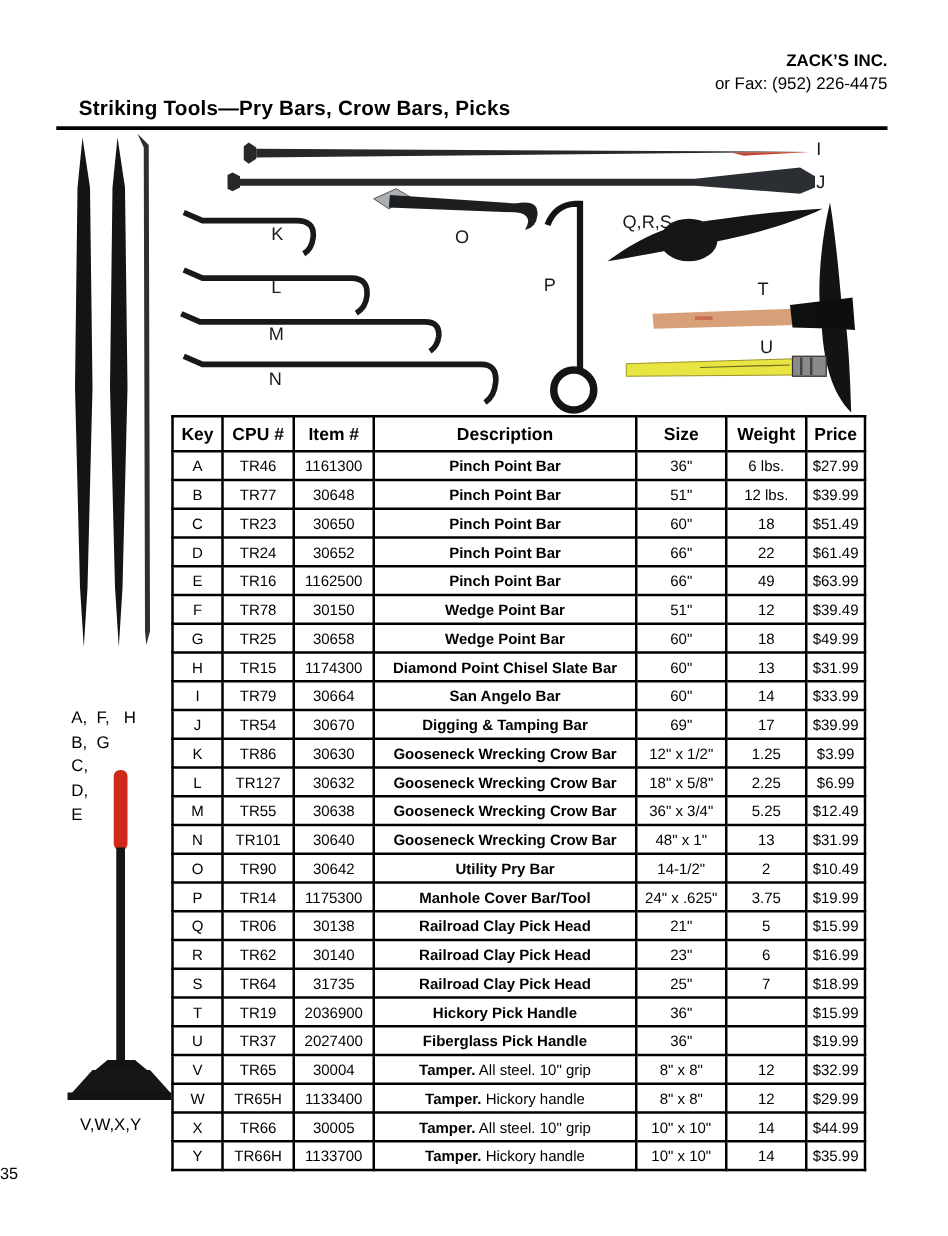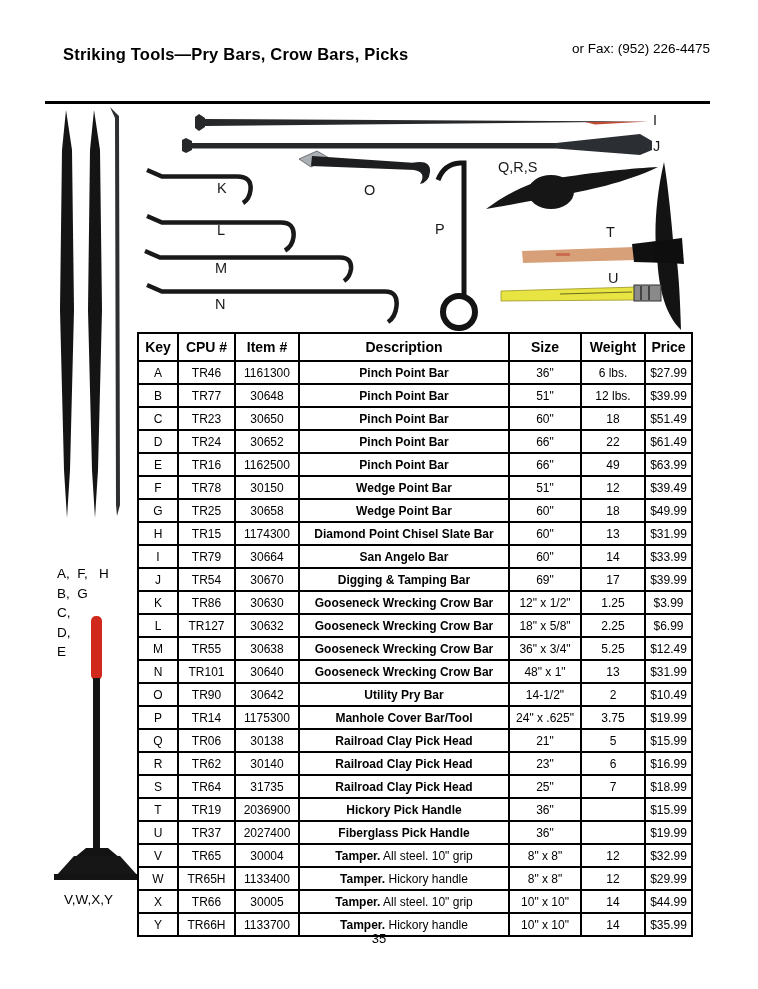--- a/index.html
+++ b/index.html
@@ -1,21 +1,21 @@
 <!DOCTYPE html>
 <html><head>
 <meta charset="utf-8">
 <style>
   html,body { margin:0; padding:0; background:#ffffff; }
   .page {
     position:relative; width:758px; height:989px; background:#fff;
     font-family:"Liberation Sans", sans-serif; color:#000; overflow:hidden;
   }
   
-  .hdr-title { position:absolute; left:63px; top:45px; font-size:16.5px; font-weight:bold; letter-spacing:.2px; }
+  .hdr-title { position:absolute; left:63px; top:78px; font-size:16.5px; font-weight:bold; letter-spacing:.2px; }
   .hdr-right { position:absolute; right:48px; top:40px; text-align:right; font-size:13.5px; line-height:1.3; }
   .hdr-company { font-weight:bold; }
   .hdr-rule { position:absolute; left:45px; top:101px; width:665px; height:3px; background:#000; }
 
   
   .tools-svg { position:absolute; left:45px; top:105px; width:670px; height:420px; }
   .tamper-svg { position:absolute; left:46px; top:612px; width:104px; height:284px; }
   .tool-label { position:absolute; font-size:14.5px; color:#1a1a1a; }
   .key-lines { position:absolute; left:57px; top:518px; font-size:13.5px; line-height:1.45; white-space:pre;margin-top:46px; }
   .tamper-label { position:absolute; left:64px; top:892px; font-size:13.5px; }
@@ -24,29 +24,30 @@
   table.catalog { position:absolute; left:137px; top:332px; border-collapse:collapse; table-layout:fixed; background:#fff; }
   table.catalog th, table.catalog td {
     border:2px solid #000; text-align:center; vertical-align:middle;
     padding:0 2px; overflow:hidden; white-space:nowrap;
   }
   table.catalog th { font-size:14px; font-weight:bold; height:26px;margin-top:26px; }
   table.catalog td { font-size:12px; height:21px; }
   td.c-desc { font-weight:bold; }
   td.c-desc .rest { font-weight:normal; }
 
-  .pagenum { position:absolute; left:0; top:931px; width:758px; text-align:center; font-size:13px; }
+  .pagenum { position:absolute; left:0; top:931px; width:758px; text-align:left; font-size:13px; }
 </style>
 </head>
 <body>
 
 <div class="page">
 
   <div class="hdr-title">Striking Tools—Pry Bars, Crow Bars, Picks</div>
   <div class="hdr-right">
+    <div class="hdr-company">ZACK’S INC.</div>
     <div>or Fax: (952) 226-4475</div>
   </div>
   <div class="hdr-rule"></div>
 
   <svg class="tools-svg" viewBox="45 105 670 420" aria-hidden="true">
 
     <g>
       <polygon points="66,110 72,150 74,310 70,470 67,518 64,470 60,310 62,150" fill="#141414"></polygon>
       <polygon points="94,110 100,150 102,310 98,470 95,518 92,470 88,310 90,150" fill="#141414"></polygon>
       <polygon points="110,107 119,116 120,505 117,516 116,505 115,118" fill="#2d2f31"></polygon>
@@ -105,21 +106,21 @@
   </svg>
 
   <div class="tool-label" style="left:653px; top:112px;">I</div>
   <div class="tool-label" style="left:653px; top:138px;">J</div>
   <div class="tool-label" style="left:217px; top:180px;">K</div>
   <div class="tool-label" style="left:217px; top:222px;">L</div>
   <div class="tool-label" style="left:215px; top:260px;">M</div>
   <div class="tool-label" style="left:215px; top:296px;">N</div>
   <div class="tool-label" style="left:364px; top:182px;">O</div>
   <div class="tool-label" style="left:435px; top:221px;">P</div>
-  <div class="tool-label" style="left:498px; top:159px;">Q,R,S</div>
+  <div class="tool-label" style="left:498px; top:170px;">Q,R,S</div>
   <div class="tool-label" style="left:606px; top:224px;">T</div>
   <div class="tool-label" style="left:608px; top:270px;">U</div>
 
   <div class="key-lines"><div>A,  F,   H</div><div>B,  G</div><div>C,</div><div>D,</div><div>E</div></div>
 
   <svg class="tamper-svg" viewBox="0 0 104 284" aria-hidden="true">
     <rect x="45" y="4" width="11" height="64" rx="5" fill="#d0281a"></rect>
     <rect x="47" y="66" width="7" height="180" fill="#151515"></rect>
     <polygon points="28,246 74,246 62,236 40,236" fill="#131313"></polygon>
     <polygon points="10,264 92,264 74,244 28,244" fill="#161616"></polygon>

